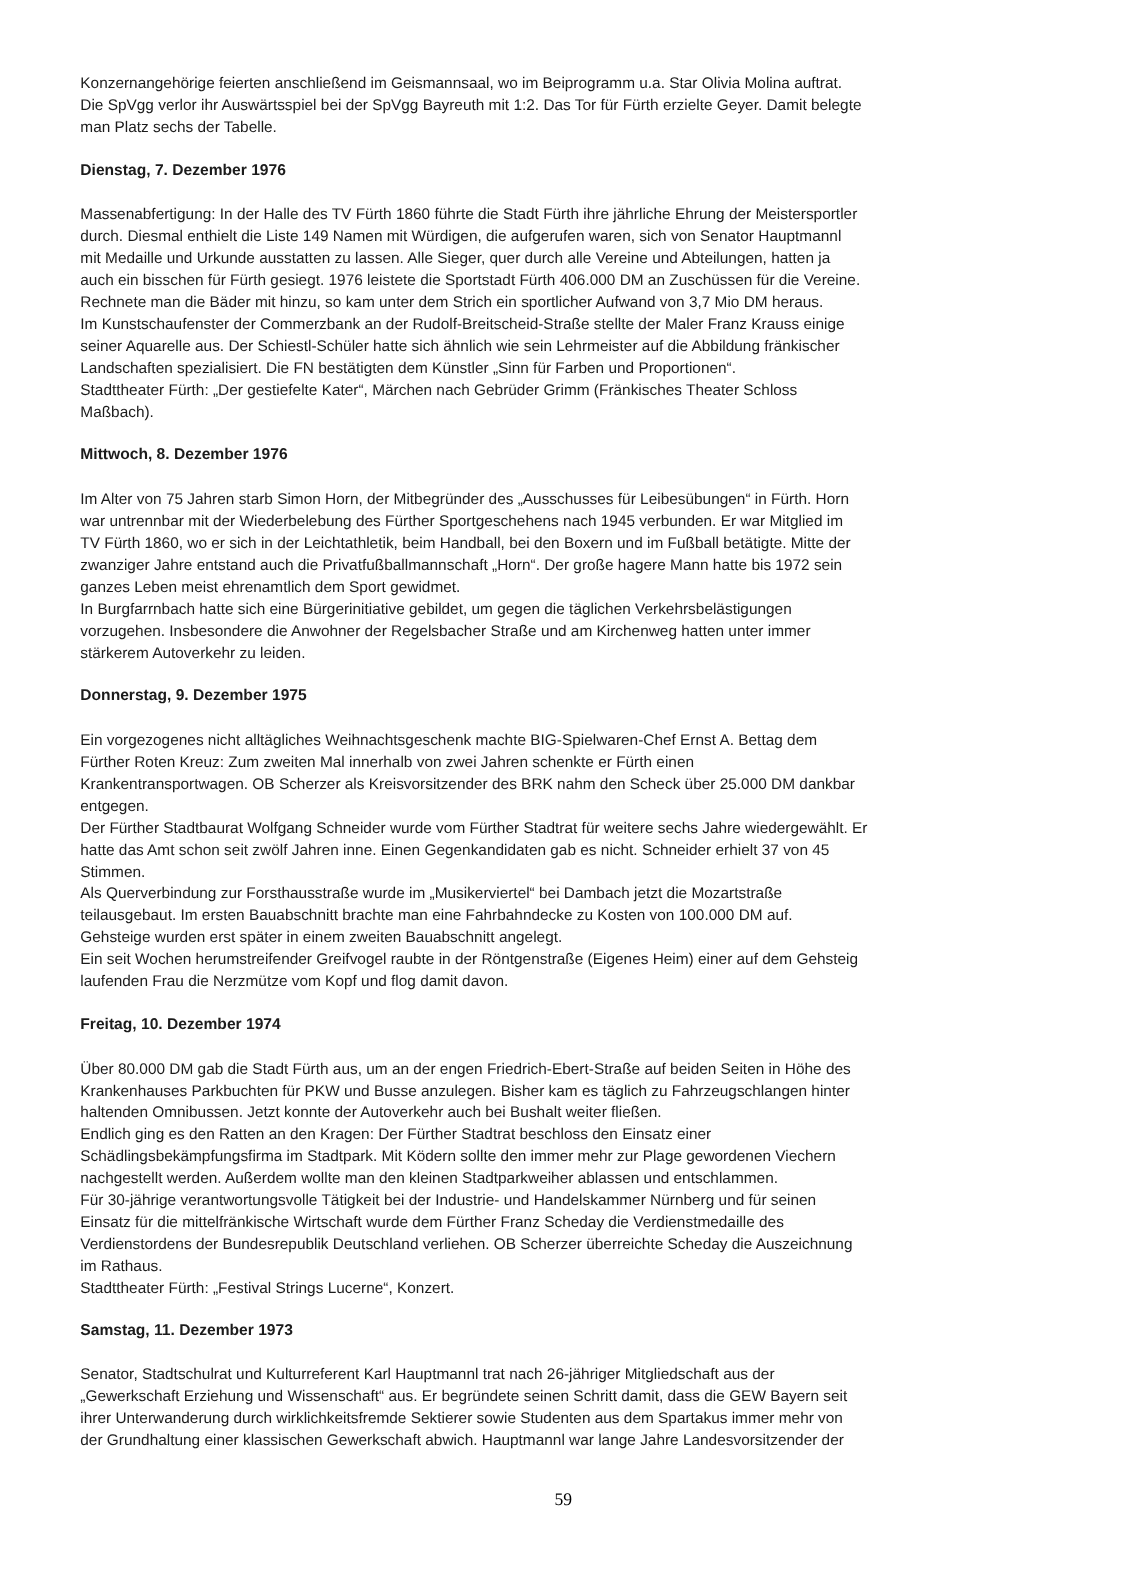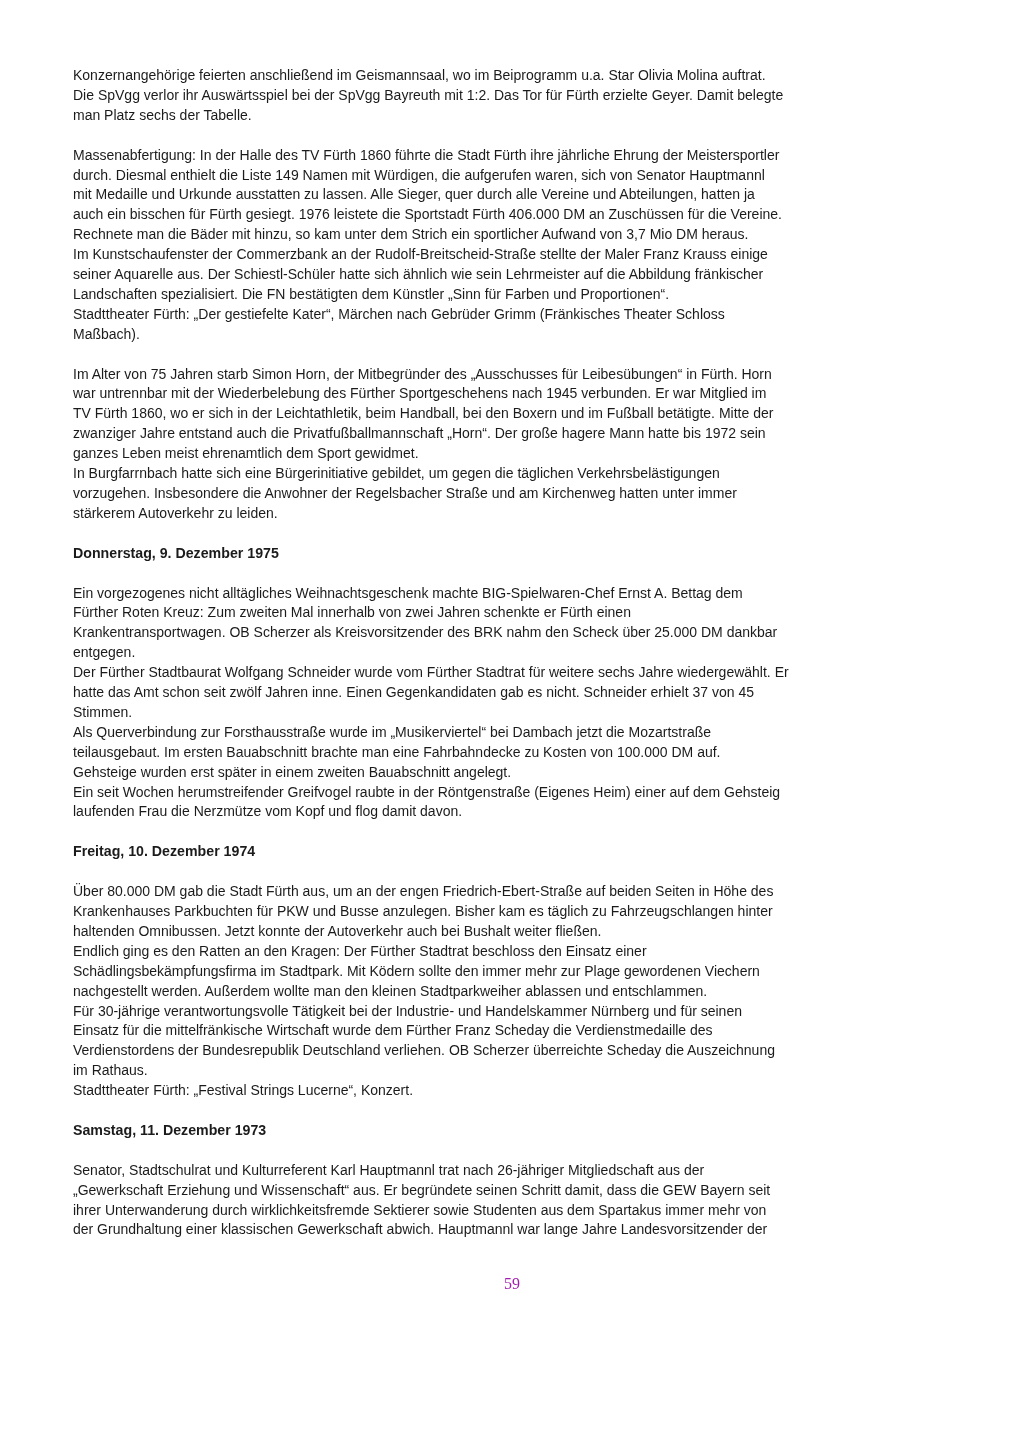--- a/index.html
+++ b/index.html
@@ -25,43 +25,45 @@
     font-size: 14.2px;
     font-weight: bold;
     margin: 19.9px 0;
     line-height: 19.9px;
   }
   .page-number {
     text-align: center;
     font-family: "Liberation Serif", serif;
     font-size: 16px;
     margin-top: 34px;
-    color: #a21caf;
+    color: #000000;
   }
 </style>
 </head>
 <body>
 
 <div class="page">
 
   <p class="body-text">Konzernangehörige feierten anschließend im Geismannsaal, wo im Beiprogramm u.a. Star Olivia Molina auftrat.
 Die SpVgg verlor ihr Auswärtsspiel bei der SpVgg Bayreuth mit 1:2. Das Tor für Fürth erzielte Geyer. Damit belegte
 man Platz sechs der Tabelle.</p>
 
+  <h2 class="date-heading">Dienstag, 7. Dezember 1976</h2>
   <p class="body-text">Massenabfertigung: In der Halle des TV Fürth 1860 führte die Stadt Fürth ihre jährliche Ehrung der Meistersportler
 durch. Diesmal enthielt die Liste 149 Namen mit Würdigen, die aufgerufen waren, sich von Senator Hauptmannl
 mit Medaille und Urkunde ausstatten zu lassen. Alle Sieger, quer durch alle Vereine und Abteilungen, hatten ja
 auch ein bisschen für Fürth gesiegt. 1976 leistete die Sportstadt Fürth 406.000 DM an Zuschüssen für die Vereine.
 Rechnete man die Bäder mit hinzu, so kam unter dem Strich ein sportlicher Aufwand von 3,7 Mio DM heraus.
 Im Kunstschaufenster der Commerzbank an der Rudolf-Breitscheid-Straße stellte der Maler Franz Krauss einige
 seiner Aquarelle aus. Der Schiestl-Schüler hatte sich ähnlich wie sein Lehrmeister auf die Abbildung fränkischer
 Landschaften spezialisiert. Die FN bestätigten dem Künstler „Sinn für Farben und Proportionen“.
 Stadttheater Fürth: „Der gestiefelte Kater“, Märchen nach Gebrüder Grimm (Fränkisches Theater Schloss
 Maßbach).</p>
 
+  <h2 class="date-heading">Mittwoch, 8. Dezember 1976</h2>
   <p class="body-text">Im Alter von 75 Jahren starb Simon Horn, der Mitbegründer des „Ausschusses für Leibesübungen“ in Fürth. Horn
 war untrennbar mit der Wiederbelebung des Fürther Sportgeschehens nach 1945 verbunden. Er war Mitglied im
 TV Fürth 1860, wo er sich in der Leichtathletik, beim Handball, bei den Boxern und im Fußball betätigte. Mitte der
 zwanziger Jahre entstand auch die Privatfußballmannschaft „Horn“. Der große hagere Mann hatte bis 1972 sein
 ganzes Leben meist ehrenamtlich dem Sport gewidmet.
 In Burgfarrnbach hatte sich eine Bürgerinitiative gebildet, um gegen die täglichen Verkehrsbelästigungen
 vorzugehen. Insbesondere die Anwohner der Regelsbacher Straße und am Kirchenweg hatten unter immer
 stärkerem Autoverkehr zu leiden.</p>
 
   <h2 class="date-heading">Donnerstag, 9. Dezember 1975</h2>

